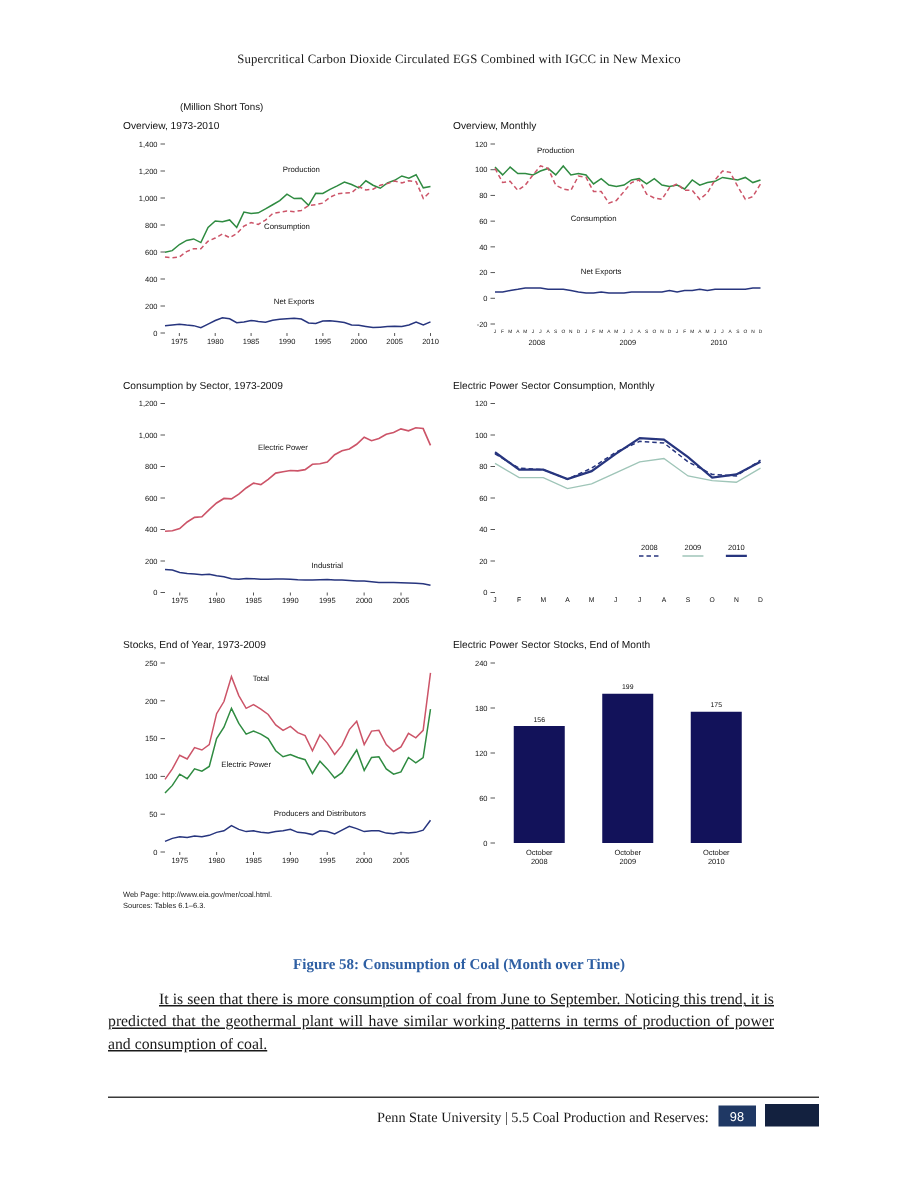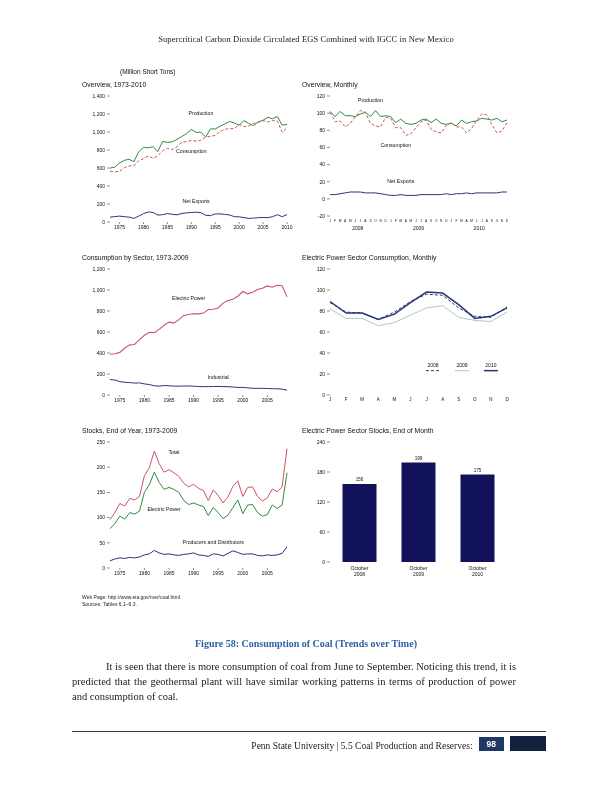--- a/index.html
+++ b/index.html
@@ -6,25 +6,25 @@
   .page{position:relative;width:612px;height:792px;margin:0 auto;background:#ffffff;
         font-family:"Liberation Serif",serif;color:#1a1a1a;overflow:hidden;}
   .doc-header{padding-top:34px;text-align:center;font-size:8.5px;letter-spacing:.1px;}
   .units-label{margin:24px 0 6px 120px;font-family:"Liberation Sans",sans-serif;font-size:6.5px;color:#111;}
   .charts-grid{margin-left:82px;display:grid;grid-template-columns:216px 220px;column-gap:4px;row-gap:16px;}
   .chart-title{font-family:"Liberation Sans",sans-serif;font-size:6.8px;color:#111;margin-bottom:2px;}
   .chart svg{display:block;}
   svg text{font-family:"Liberation Sans",sans-serif;}
   .sources{margin:10px 0 0 82px;font-family:"Liberation Sans",sans-serif;font-size:5px;line-height:1.4;color:#222;}
   .figure-caption{margin-top:30px;text-align:center;font-weight:bold;font-size:10px;}
-  .body-par{margin:10px 96px 0 72px;font-size:10.5px;line-height:1.45;text-align:justify;text-indent:34px;}
+  .body-par{margin:10px 96px 0 72px;font-size:10.5px;line-height:1.45;text-align:justify;text-indent:34px;text-decoration:underline;}
   .footer{position:absolute;top:731px;left:72px;width:474px;}
   .footer-rule{border-top:1px solid #3a3a3a;margin-bottom:4px;}
   .footer-row{display:flex;justify-content:flex-end;align-items:flex-end;gap:6px;font-size:9.5px;}
-  .page-num{color:#fff;font-family:"Liberation Sans",sans-serif;font-size:8.5px;font-weight:bold;padding:2px 8px;}
+  .page-num{color:#fff;font-family:"Liberation Sans",sans-serif;font-size:8.5px;font-weight:normal;padding:2px 8px;}
   .footer-bar{display:inline-block;width:36px;height:15px;}
 </style>
 </head>
 <body>
 
 <div class="page">
 
   <div class="doc-header">Supercritical Carbon Dioxide Circulated EGS Combined with IGCC in New Mexico</div>
 
   <div class="units-label">(Million Short Tons)</div>
@@ -280,21 +280,21 @@
           <text x="175.5" y="140" text-anchor="middle" font-size="5" fill="#111">2010</text>
         </svg>
     </div>
   </div>
 
   <div class="sources">
     <div>Web Page: http://www.eia.gov/mer/coal.html.</div>
     <div>Sources: Tables 6.1–6.3.</div>
   </div>
 
-  <div class="figure-caption" style="color: rgb(46, 95, 163);">Figure 58: Consumption of Coal (Trends over Time)</div>
+  <div class="figure-caption" style="color: rgb(46, 95, 163);">Figure 58: Consumption of Coal (Month over Time)</div>
 
   <p class="body-par">It is seen that there is more consumption of coal from June to September. Noticing this trend, it is predicted that the geothermal plant will have similar working patterns in terms of production of power and consumption of coal.</p>
 
   <div class="footer">
     <div class="footer-rule"></div>
     <div class="footer-row">
       <span>Penn State University | 5.5 Coal Production and Reserves:</span>
         <span class="page-num" style="background: rgb(31, 56, 100);">98</span>
         <span class="footer-bar" style="background: rgb(19, 33, 63);"></span>
     </div>

